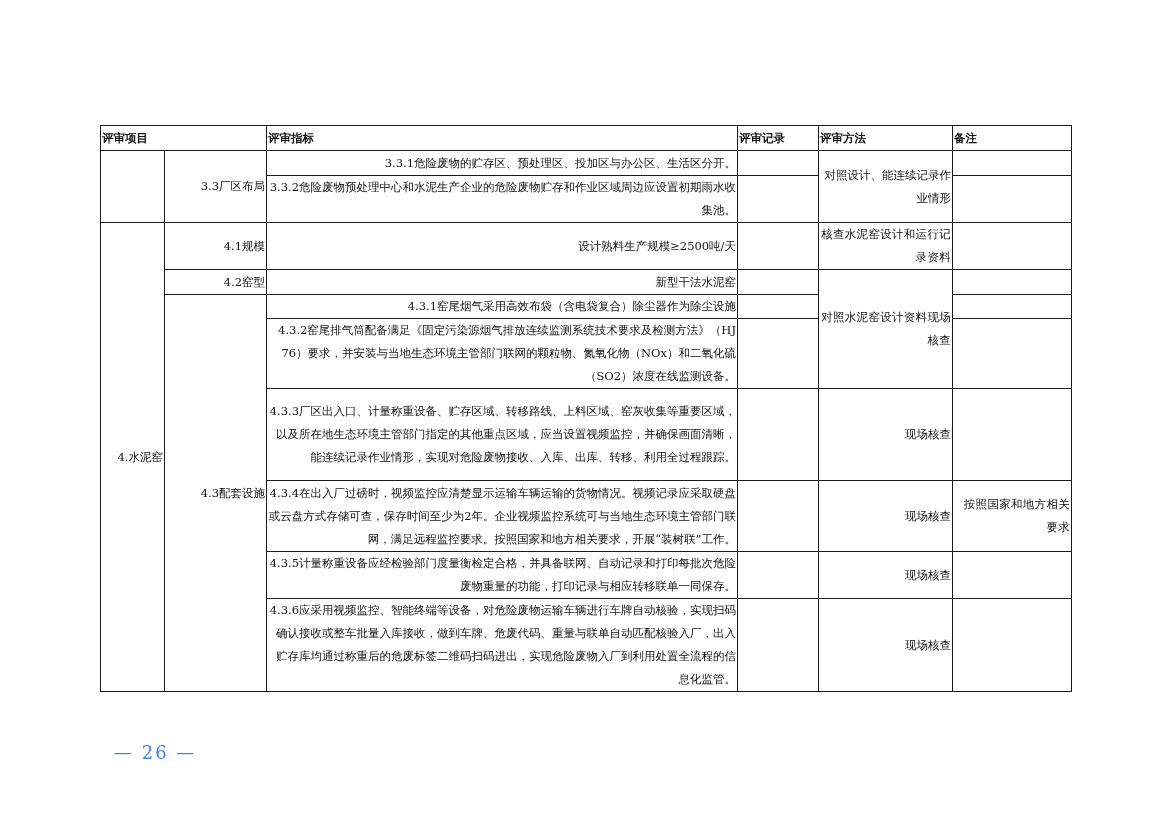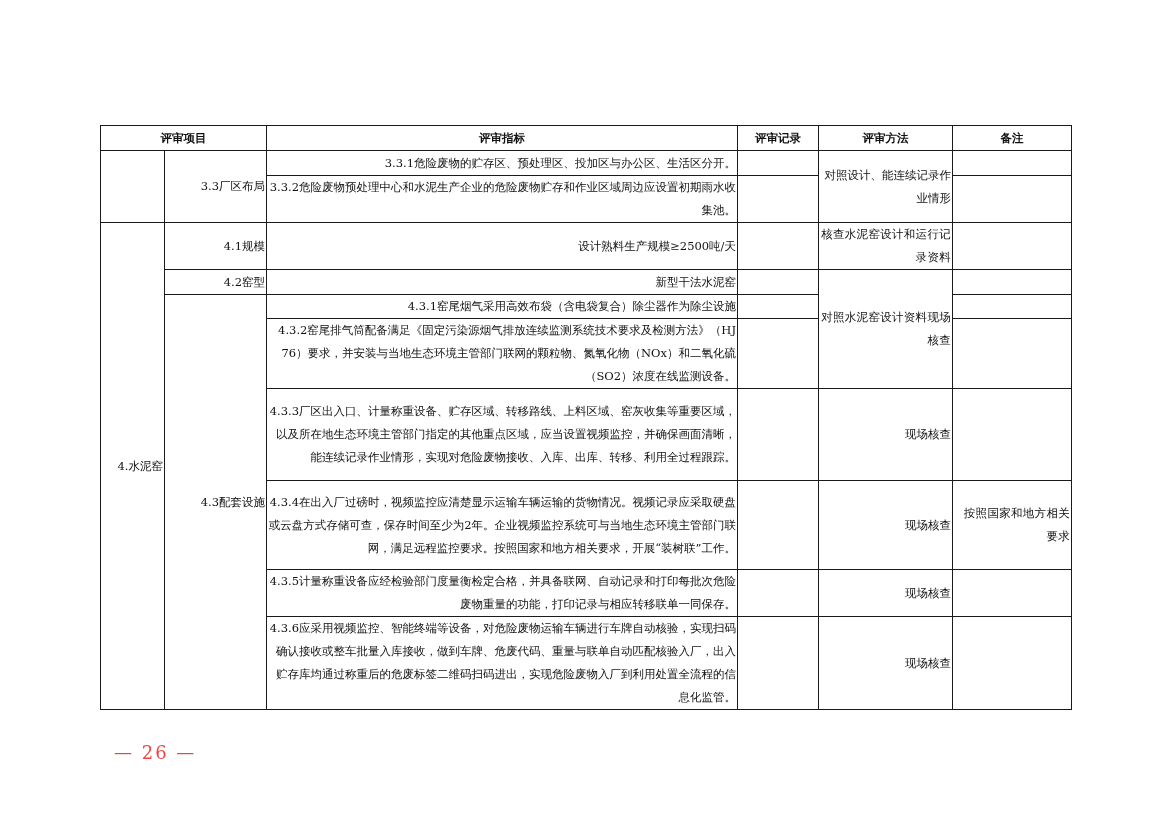--- a/index.html
+++ b/index.html
@@ -4,24 +4,24 @@
 <style>
   html, body { margin: 0; padding: 0; background: #ffffff; }
   body { width: 1169px; height: 826px; position: relative; overflow: hidden;
          font-family: "DejaVu Serif", "Liberation Serif", serif; color: #111; }
   .page { position: absolute; left: 0; top: 0; width: 1169px; height: 826px; background: #fff; }
   table.review { position: absolute; left: 100px; top: 125px; width: 971px;
     border-collapse: collapse; table-layout: fixed; font-size: 11.5px; line-height: 23px; }
   table.review td, table.review th { border: 1px solid #1a1a1a; padding: 0 1px; vertical-align: middle;
     text-align: right; word-break: break-all; }
   table.review th { font-family: "DejaVu Sans", "Liberation Sans", sans-serif; font-weight: bold;
-    text-align: center; font-size: 11.5px; height: 24px; }
+    text-align: left; font-size: 11.5px; height: 24px; }
   .spacing { letter-spacing: 0.3px; margin-left: 48px; }
   .page-number { position: absolute; left: 114px; top: 742px; font-size: 18px;
-    font-family: "DejaVu Serif", "Liberation Serif", serif; color: #ef4444; letter-spacing: 2px; }
+    font-family: "DejaVu Serif", "Liberation Serif", serif; color: #3b82f6; letter-spacing: 2px; }
 </style>
 </head>
 <body>
 
 <div class="page">
   <table class="review">
     <colgroup>
       <col style="width:64px">
       <col style="width:102px">
       <col style="width:471px">
@@ -84,21 +84,21 @@
         <td></td>
       </tr>
 
       <tr style="height:92px">
         <td>4.3.3厂区出入口、计量称重设备、贮存区域、转移路线、上料区域、窑灰收集等重要区域，以及所在地生态环境主管部门指定的其他重点区域，应当设置视频监控，并确保画面清晰，能连续记录作业情形，实现对危险废物接收、入库、出库、转移、利用全过程跟踪。</td>
         <td></td>
         <td>现场核查</td>
         <td></td>
       </tr>
 
-      <tr style="height:89px">
+      <tr style="height:71px">
         <td>4.3.4在出入厂过磅时，视频监控应清楚显示运输车辆运输的货物情况。视频记录应采取硬盘或云盘方式存储可查，保存时间至少为2年。企业视频监控系统可与当地生态环境主管部门联网，满足远程监控要求。按照国家和地方相关要求，开展“装树联”工作。</td>
         <td></td>
         <td>现场核查</td>
         <td class="spacing">按照国家和地方相关要求</td>
       </tr>
 
       <tr style="height:47px">
         <td>4.3.5计量称重设备应经检验部门度量衡检定合格，并具备联网、自动记录和打印每批次危险废物重量的功能，打印记录与相应转移联单一同保存。</td>
         <td></td>
         <td>现场核查</td>

